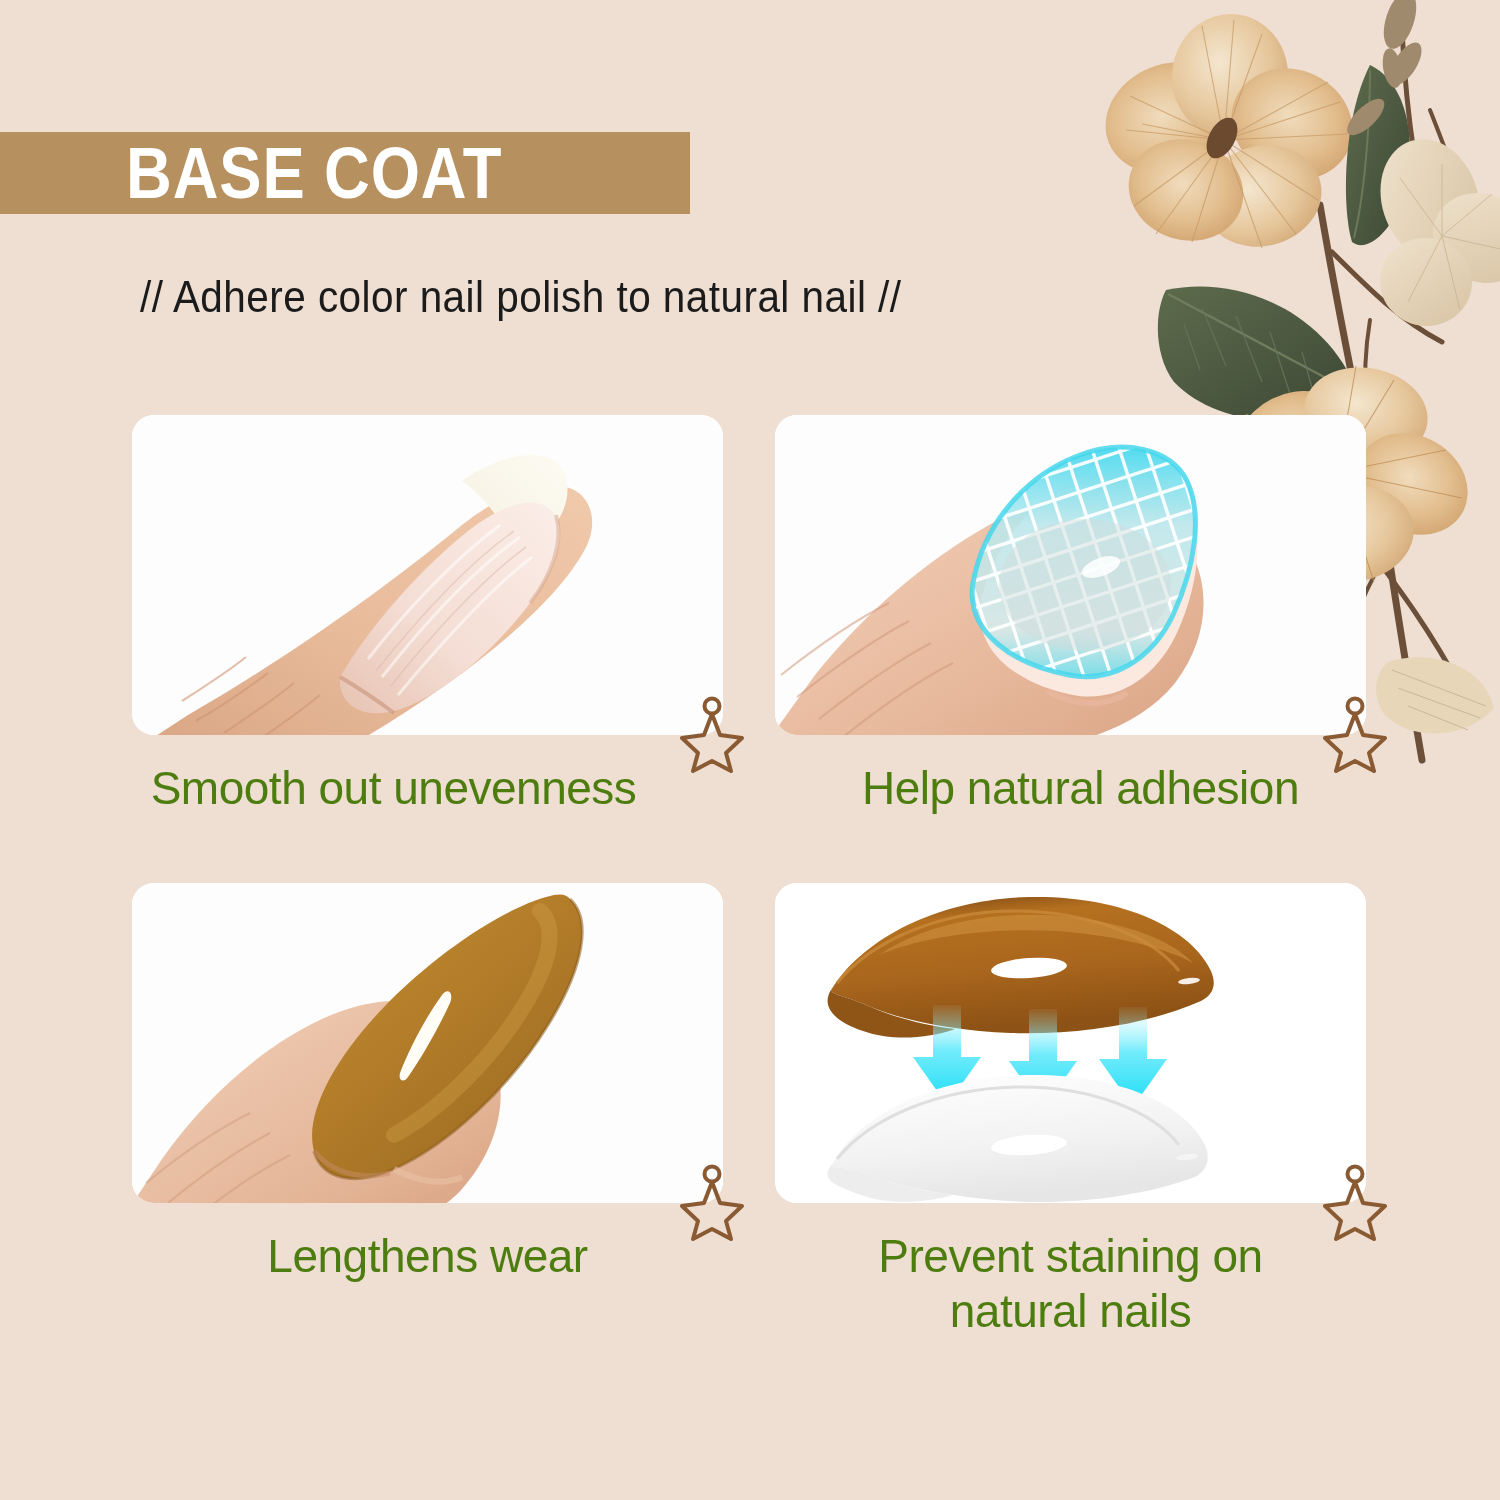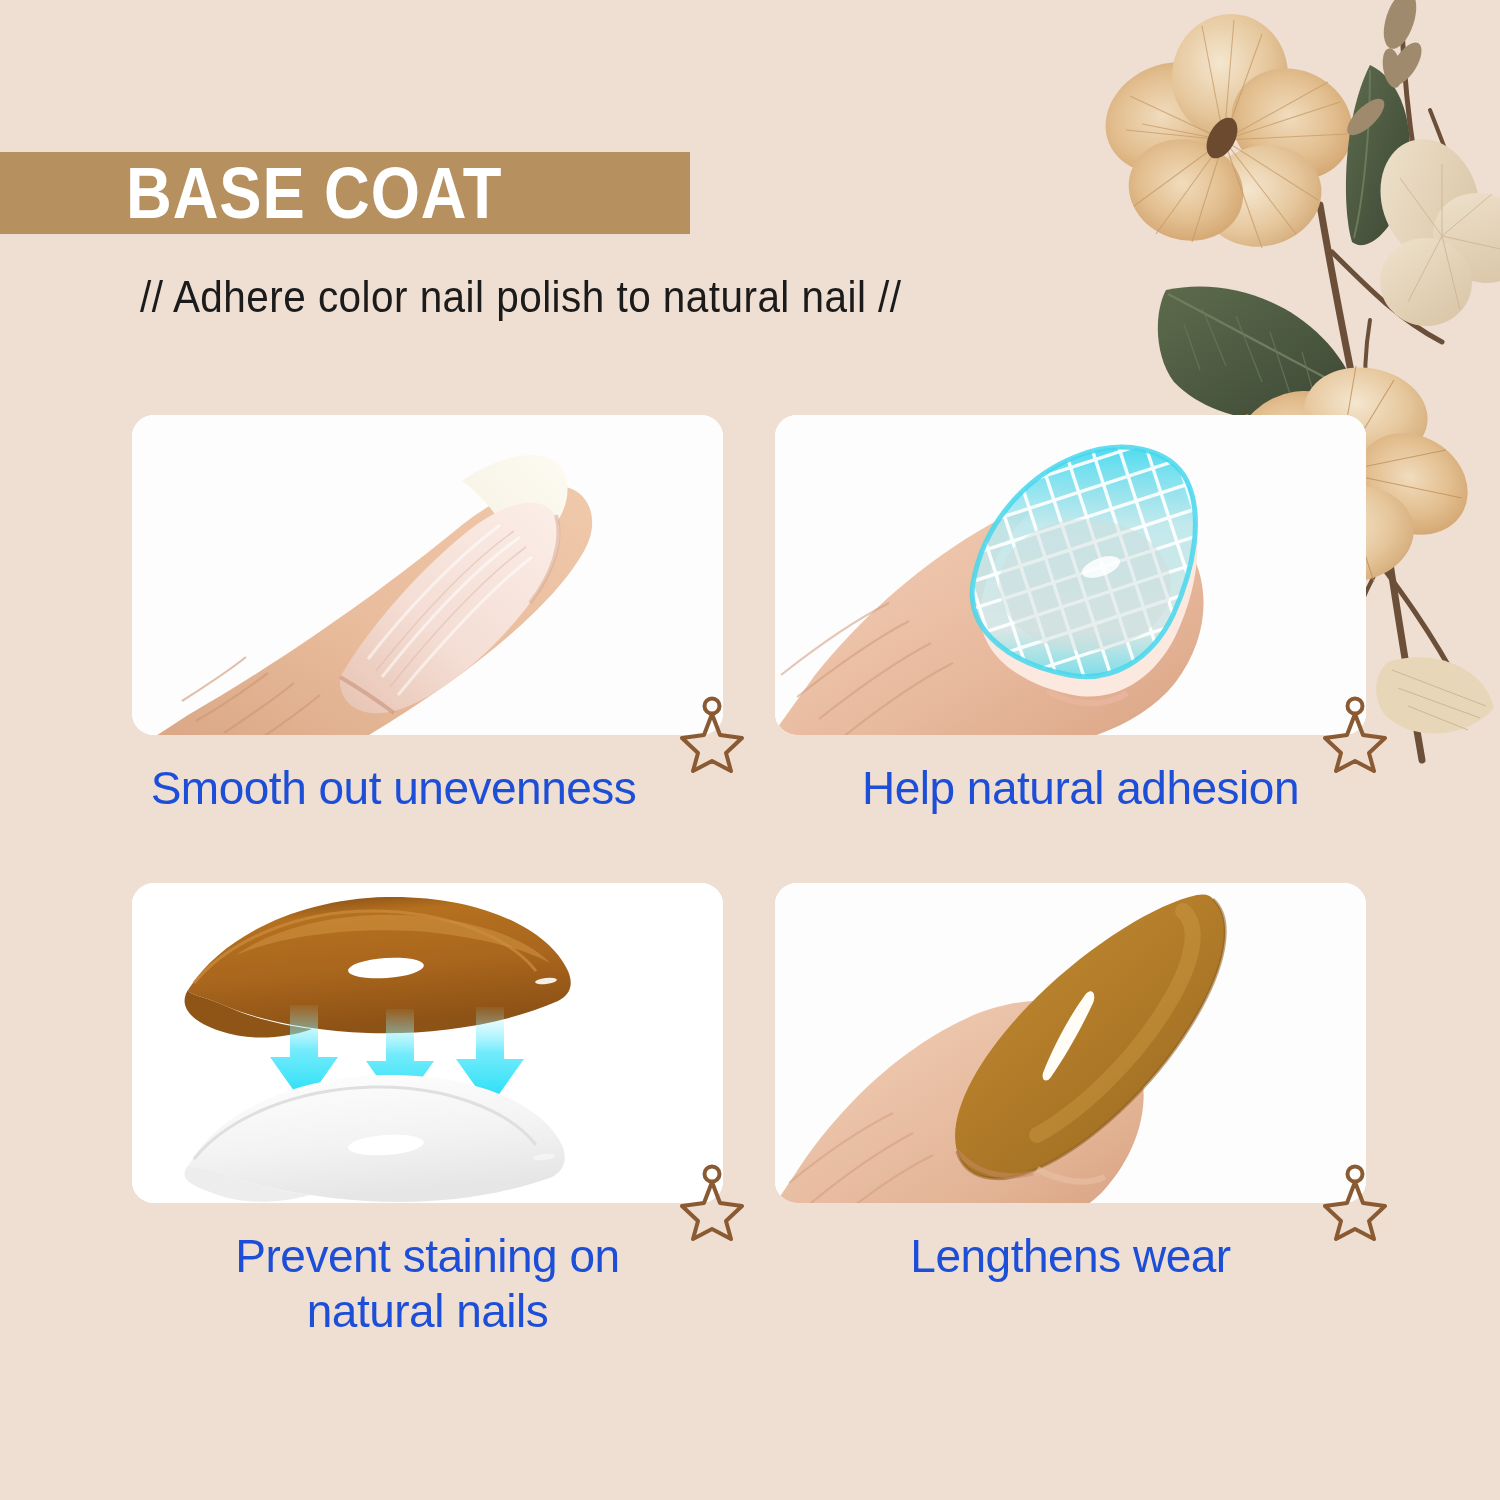--- a/index.html
+++ b/index.html
@@ -25,21 +25,21 @@
     pointer-events: none;
   }
 
   
   .banner-row {
     position: absolute;
     top: 111px;
     left: 0;
     height: 123px;
     display: flex;
-    align-items: flex-end;
+    align-items: center;
   }
   .banner {
     width: 690px;
     background: #b6905e;
     display: flex;
     align-items: center;
   }
   .banner-title {
     color: #ffffff;
     font-size: 72px;
@@ -111,21 +111,21 @@
     width: 70px;
     height: 78px;
     z-index: 5;
   }
 
   .caption {
     margin-top: 26px;
     text-align: center;
     font-size: 46px;
     line-height: 1.18;
-    color: #1d4ed8;
+    color: #4d7c0f;
     font-family: "Liberation Sans", sans-serif;
     letter-spacing: -0.5px;
   }
   .caption.left-shift { transform: translateX(-34px); }
   .caption.right-shift { transform: translateX(10px); }
 
   
   .nail-photo-1 { position:absolute; inset:0; }
 
   
@@ -429,20 +429,72 @@
       </div>
       <div class="caption right-shift">Help natural adhesion</div>
     </div>
   </div>
 
   <div class="row second">
 
     <div class="cell">
       <div class="card">
         <div class="card-inner">
+          <svg class="nail-photo-4" viewBox="0 0 591 320" xmlns="http://www.w3.org/2000/svg">
+            <defs>
+              <linearGradient id="skin4" x1="0" y1="0" x2="1" y2="1">
+                <stop offset="0%" stop-color="#f2d2bb"></stop>
+                <stop offset="70%" stop-color="#e3b395"></stop>
+                <stop offset="100%" stop-color="#d5a07e"></stop>
+              </linearGradient>
+              <linearGradient id="polish4" x1="0.1" y1="0" x2="0.9" y2="1">
+                <stop offset="0%" stop-color="#c08a2e"></stop>
+                <stop offset="35%" stop-color="#b67f2b"></stop>
+                <stop offset="70%" stop-color="#a77325"></stop>
+                <stop offset="100%" stop-color="#96631f"></stop>
+              </linearGradient>
+            </defs>
+            <rect width="591" height="320" fill="#fdfdfd"></rect>
+
+            <path d="M-10 336 L 30 276 C 74 214, 130 164, 190 136 C 250 108, 312 112, 346 150
+                     C 382 190, 374 256, 330 306 C 300 340, 240 356, 160 352 Z" fill="url(#skin4)"></path>
+            <g stroke="#cf9a7d" stroke-width="2" fill="none" opacity="0.5">
+              <path d="M14 300 C 48 272, 82 248, 118 230"></path>
+              <path d="M36 320 C 70 292, 104 268, 138 250"></path>
+              <path d="M60 338 C 94 310, 126 288, 158 272"></path>
+            </g>
+
+            <path d="M438 16 C 460 36, 452 84, 416 142 C 378 204, 316 262, 262 286
+                     C 222 304, 190 296, 182 268 C 172 232, 202 176, 252 124
+                     C 306 68, 372 26, 414 14 C 428 10, 434 11, 438 16 Z" fill="url(#polish4)"></path>
+
+            <path d="M438 16 C 460 36, 452 84, 416 142 C 378 204, 316 262, 262 286
+                     C 222 304, 190 296, 182 268" fill="none" stroke="#8c5c1c" stroke-width="3" opacity="0.55"></path>
+
+            <path d="M408 28 C 426 44, 418 82, 390 126 C 358 178, 306 228, 262 252" stroke="#d3a049" stroke-width="16" fill="none" opacity="0.38" stroke-linecap="round"></path>
+
+            <path d="M318 120 C 306 146, 290 174, 276 194 C 272 200, 266 198, 268 190
+                     C 278 164, 294 134, 310 112 C 316 104, 322 110, 318 120 Z" fill="#fffdf6"></path>
+
+            <path d="M182 268 C 198 288, 226 298, 258 290" stroke="#c78c66" stroke-width="5" fill="none" opacity="0.5"></path>
+
+            <path d="M262 286 C 288 300, 312 302, 330 294" stroke="#e9c1a5" stroke-width="6" fill="none" opacity="0.6"></path>
+          </svg>
+        </div>
+        <svg class="star-charm" viewBox="0 0 70 78" xmlns="http://www.w3.org/2000/svg">
+          <circle cx="35" cy="11" r="7.5" fill="none" stroke="#8a5a33" stroke-width="4"></circle>
+          <path d="M35 19 L 27 40 L 5 43 L 21 58 L 16 76 L 35 66 L 54 76 L 49 58 L 65 43 L 43 40 Z" fill="none" stroke="#8a5a33" stroke-width="4" stroke-linejoin="round"></path>
+        </svg>
+      </div>
+      <div class="caption">Lengthens wear</div>
+    </div>
+
+    <div class="cell">
+      <div class="card">
+        <div class="card-inner">
           <svg class="illus-3" viewBox="0 0 591 320" xmlns="http://www.w3.org/2000/svg">
             <defs>
               <linearGradient id="polishTop" x1="0" y1="0" x2="0.25" y2="1">
                 <stop offset="0%" stop-color="#6e3f14"></stop>
                 <stop offset="22%" stop-color="#b5701f"></stop>
                 <stop offset="60%" stop-color="#a9661d"></stop>
                 <stop offset="100%" stop-color="#8d5215"></stop>
               </linearGradient>
               <linearGradient id="arrowFade" x1="0.5" y1="0" x2="0.5" y2="1">
                 <stop offset="0%" stop-color="#b9f6ff" stop-opacity="0.05"></stop>
@@ -500,66 +552,14 @@
         <svg class="star-charm" viewBox="0 0 70 78" xmlns="http://www.w3.org/2000/svg">
           <circle cx="35" cy="11" r="7.5" fill="none" stroke="#8a5a33" stroke-width="4"></circle>
           <path d="M35 19 L 27 40 L 5 43 L 21 58 L 16 76 L 35 66 L 54 76 L 49 58 L 65 43 L 43 40 Z" fill="none" stroke="#8a5a33" stroke-width="4" stroke-linejoin="round"></path>
         </svg>
       </div>
       <div class="caption">
         <div>Prevent staining on</div>
         <div>natural nails</div>
       </div>
     </div>
-
-    <div class="cell">
-      <div class="card">
-        <div class="card-inner">
-          <svg class="nail-photo-4" viewBox="0 0 591 320" xmlns="http://www.w3.org/2000/svg">
-            <defs>
-              <linearGradient id="skin4" x1="0" y1="0" x2="1" y2="1">
-                <stop offset="0%" stop-color="#f2d2bb"></stop>
-                <stop offset="70%" stop-color="#e3b395"></stop>
-                <stop offset="100%" stop-color="#d5a07e"></stop>
-              </linearGradient>
-              <linearGradient id="polish4" x1="0.1" y1="0" x2="0.9" y2="1">
-                <stop offset="0%" stop-color="#c08a2e"></stop>
-                <stop offset="35%" stop-color="#b67f2b"></stop>
-                <stop offset="70%" stop-color="#a77325"></stop>
-                <stop offset="100%" stop-color="#96631f"></stop>
-              </linearGradient>
-            </defs>
-            <rect width="591" height="320" fill="#fdfdfd"></rect>
-
-            <path d="M-10 336 L 30 276 C 74 214, 130 164, 190 136 C 250 108, 312 112, 346 150
-                     C 382 190, 374 256, 330 306 C 300 340, 240 356, 160 352 Z" fill="url(#skin4)"></path>
-            <g stroke="#cf9a7d" stroke-width="2" fill="none" opacity="0.5">
-              <path d="M14 300 C 48 272, 82 248, 118 230"></path>
-              <path d="M36 320 C 70 292, 104 268, 138 250"></path>
-              <path d="M60 338 C 94 310, 126 288, 158 272"></path>
-            </g>
-
-            <path d="M438 16 C 460 36, 452 84, 416 142 C 378 204, 316 262, 262 286
-                     C 222 304, 190 296, 182 268 C 172 232, 202 176, 252 124
-                     C 306 68, 372 26, 414 14 C 428 10, 434 11, 438 16 Z" fill="url(#polish4)"></path>
-
-            <path d="M438 16 C 460 36, 452 84, 416 142 C 378 204, 316 262, 262 286
-                     C 222 304, 190 296, 182 268" fill="none" stroke="#8c5c1c" stroke-width="3" opacity="0.55"></path>
-
-            <path d="M408 28 C 426 44, 418 82, 390 126 C 358 178, 306 228, 262 252" stroke="#d3a049" stroke-width="16" fill="none" opacity="0.38" stroke-linecap="round"></path>
-
-            <path d="M318 120 C 306 146, 290 174, 276 194 C 272 200, 266 198, 268 190
-                     C 278 164, 294 134, 310 112 C 316 104, 322 110, 318 120 Z" fill="#fffdf6"></path>
-
-            <path d="M182 268 C 198 288, 226 298, 258 290" stroke="#c78c66" stroke-width="5" fill="none" opacity="0.5"></path>
-
-            <path d="M262 286 C 288 300, 312 302, 330 294" stroke="#e9c1a5" stroke-width="6" fill="none" opacity="0.6"></path>
-          </svg>
-        </div>
-        <svg class="star-charm" viewBox="0 0 70 78" xmlns="http://www.w3.org/2000/svg">
-          <circle cx="35" cy="11" r="7.5" fill="none" stroke="#8a5a33" stroke-width="4"></circle>
-          <path d="M35 19 L 27 40 L 5 43 L 21 58 L 16 76 L 35 66 L 54 76 L 49 58 L 65 43 L 43 40 Z" fill="none" stroke="#8a5a33" stroke-width="4" stroke-linejoin="round"></path>
-        </svg>
-      </div>
-      <div class="caption">Lengthens wear</div>
-    </div>
   </div>
 </div>
 
 </body></html>

